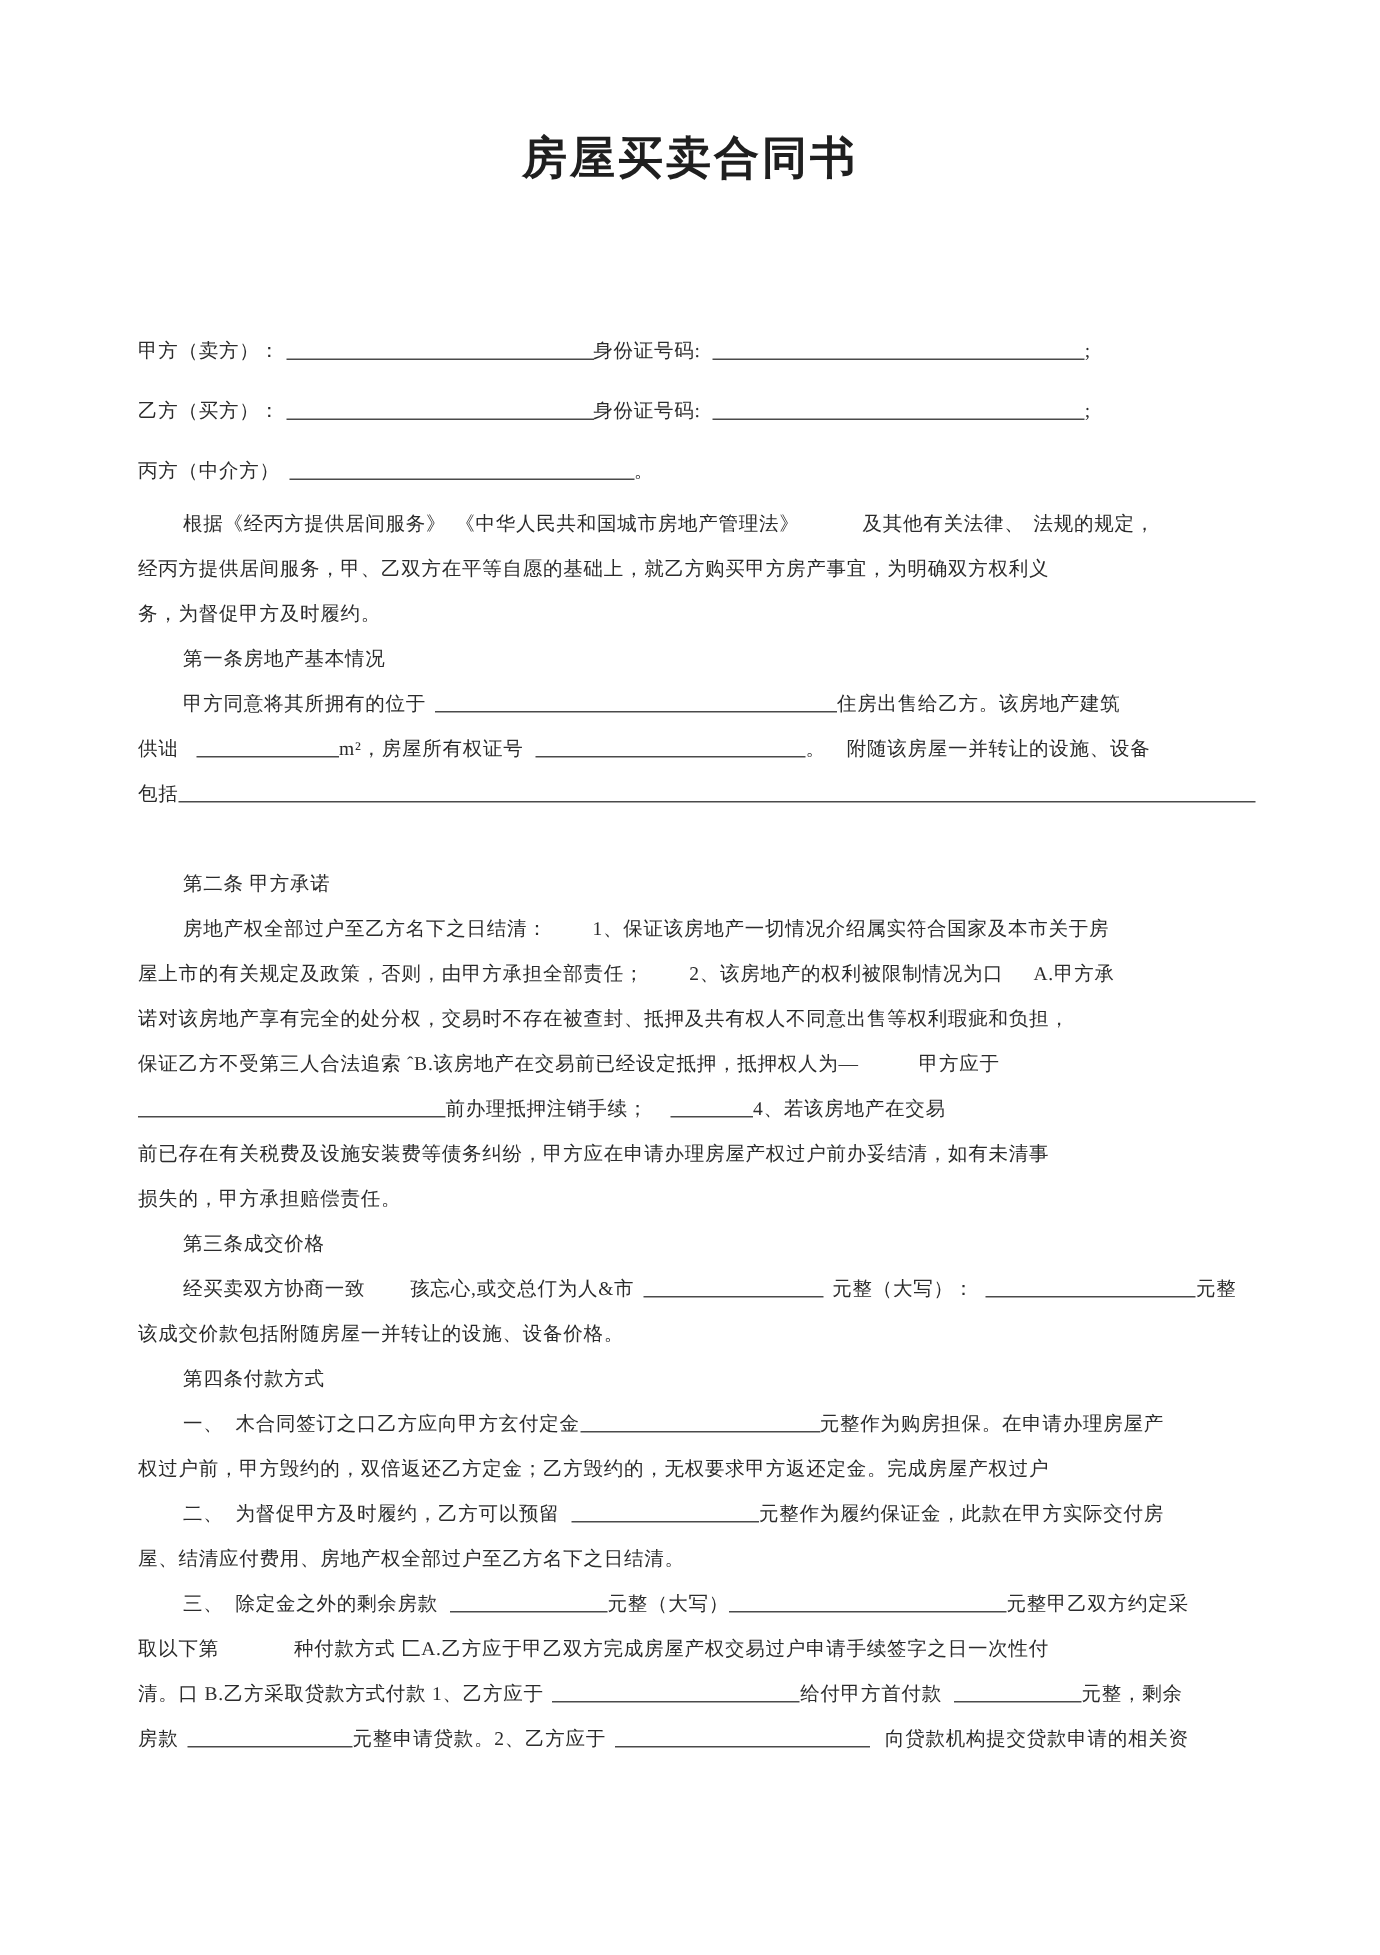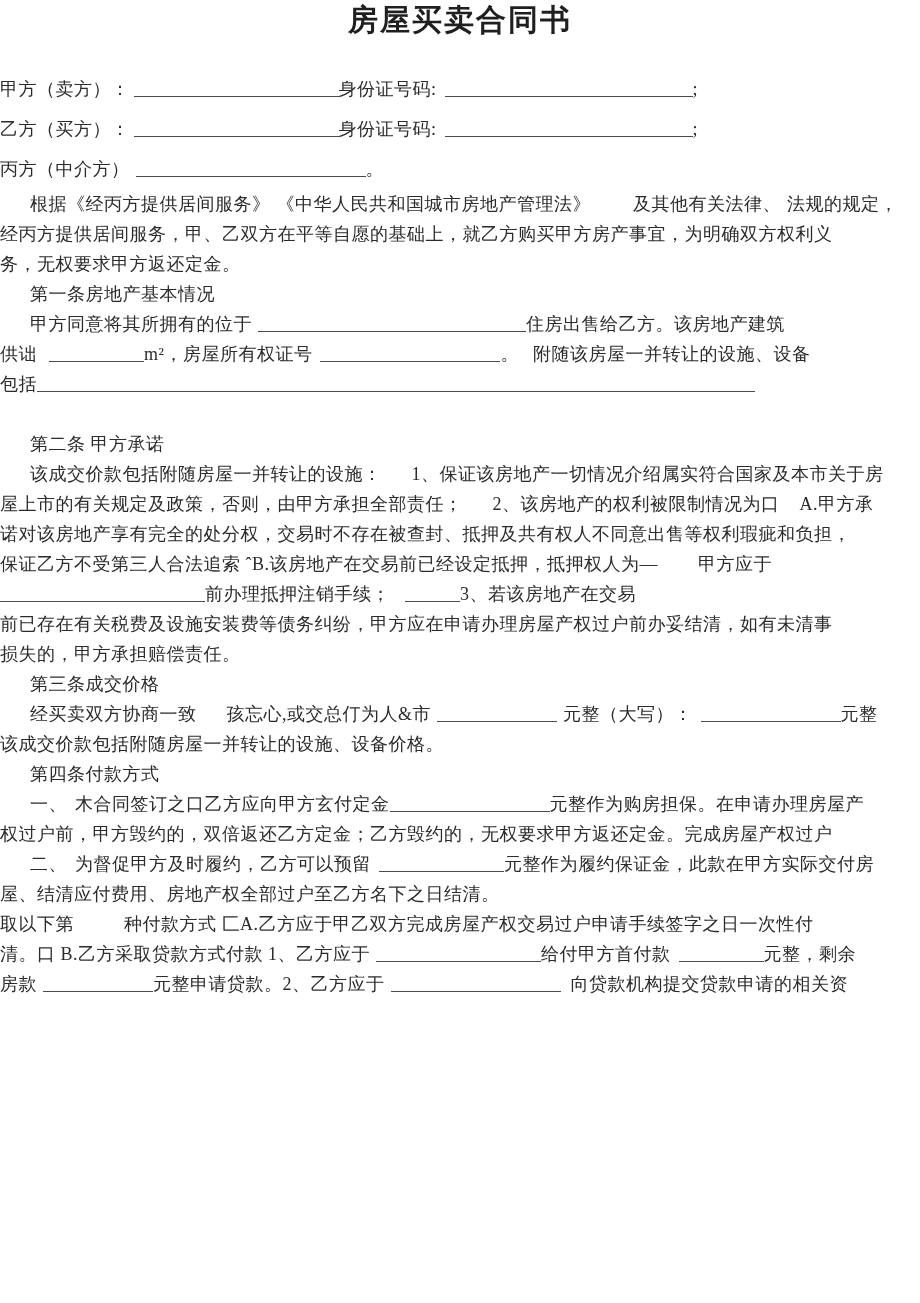--- a/index.html
+++ b/index.html
@@ -4,25 +4,25 @@
 <style>
   * { margin:0; padding:0; box-sizing:border-box; }
   html,body { background:#ffffff; }
   body {
     width:920px; height:1303px; overflow:hidden;
     font-family:"Liberation Serif","DejaVu Serif",serif;
     color:#2b2b2b;
   }
   .page { width:920px; height:1303px; background:#fff; position:relative; }
   .title {
-    margin-bottom:28px;
+    padding-top:85px; margin-bottom:88px;
     text-align:center; font-size:30px; font-weight:bold;
     letter-spacing:2px; color:#1f1f1f;
   }
-  .doc-body { padding-right:40px; font-size:18px; }
+  .doc-body { padding-left:92px; padding-right:40px; font-size:13px; }
   .line {
     height:30px; line-height:30px; white-space:nowrap;
     letter-spacing:0.5px;
   }
   .line.party { height:40px; line-height:40px; }
   .line.indent { padding-left:30px; }
   .line.sec-gap { margin-top:30px; }
   .txt { letter-spacing:0.5px; }
   .blank {
     display:inline-block; height:13px;
@@ -35,38 +35,39 @@
 <body>
 
 <div class="page">
   <h1 class="title">房屋买卖合同书</h1>
   <div class="doc-body">
       <div class="line party"><span class="txt">甲方（卖方）：</span><span class="gap" style="width: 4px;"></span><span class="blank" style="width: 205px;"></span><span class="txt">身份证号码:</span><span class="gap" style="width: 8px;"></span><span class="blank" style="width: 248px;"></span><span class="txt">;</span></div>
       <div class="line party"><span class="txt">乙方（买方）：</span><span class="gap" style="width: 4px;"></span><span class="blank" style="width: 205px;"></span><span class="txt">身份证号码:</span><span class="gap" style="width: 8px;"></span><span class="blank" style="width: 248px;"></span><span class="txt">;</span></div>
       <div class="line party"><span class="txt">丙方（中介方）</span><span class="gap" style="width: 6px;"></span><span class="blank" style="width: 230px;"></span><span class="txt">。</span></div>
       <div class="line indent"><span class="txt">根据《经丙方提供居间服务》</span><span class="gap" style="width: 6px;"></span><span class="txt">《中华人民共和国城市房地产管理法》</span><span class="gap" style="width: 42px;"></span><span class="txt">及其他有关法律、</span><span class="gap" style="width: 6px;"></span><span class="txt">法规的规定，</span></div>
       <div class="line"><span class="txt">经丙方提供居间服务，甲、乙双方在平等自愿的基础上，就乙方购买甲方房产事宜，为明确双方权利义</span></div>
-      <div class="line"><span class="txt">务，无权要求甲方返还定金。</span></div>
+      <div class="line"><span class="txt">务，为督促甲方及时履约。</span></div>
       <div class="line indent"><span class="txt">第一条房地产基本情况</span></div>
       <div class="line indent"><span class="txt">甲方同意将其所拥有的位于</span><span class="gap" style="width: 6px;"></span><span class="blank" style="width: 268px;"></span><span class="txt">住房出售给乙方。该房地产建筑</span></div>
       <div class="line"><span class="txt">供诎</span><span class="gap" style="width: 12px;"></span><span class="blank" style="width: 95px;"></span><span class="txt">m²，房屋所有权证号</span><span class="gap" style="width: 8px;"></span><span class="blank" style="width: 180px;"></span><span class="txt">。</span><span class="gap" style="width: 14px;"></span><span class="txt">附随该房屋一并转让的设施、设备</span></div>
       <div class="line"><span class="txt">包括</span><span class="blank" style="width: 718px;"></span></div>
       <div class="line indent sec-gap"><span class="txt">第二条 甲方承诺</span></div>
-      <div class="line indent"><span class="txt">该成交价款包括附随房屋一并转让的设施：</span><span class="gap" style="width: 30px;"></span><span class="txt">1、保证该房地产一切情况介绍属实符合国家及本市关于房</span></div>
+      <div class="line indent"><span class="txt">房地产权全部过户至乙方名下之日结清：</span><span class="gap" style="width: 30px;"></span><span class="txt">1、保证该房地产一切情况介绍属实符合国家及本市关于房</span></div>
       <div class="line"><span class="txt">屋上市的有关规定及政策，否则，由甲方承担全部责任；</span><span class="gap" style="width: 30px;"></span><span class="txt">2、该房地产的权利被限制情况为口</span><span class="gap" style="width: 20px;"></span><span class="txt">A.甲方承</span></div>
       <div class="line"><span class="txt">诺对该房地产享有完全的处分权，交易时不存在被查封、抵押及共有权人不同意出售等权利瑕疵和负担，</span></div>
       <div class="line"><span class="txt">保证乙方不受第三人合法追索 ˆB.该房地产在交易前已经设定抵押，抵押权人为—</span><span class="gap" style="width: 40px;"></span><span class="txt">甲方应于</span></div>
-      <div class="line"><span class="blank" style="width: 205px;"></span><span class="txt">前办理抵押注销手续；</span><span class="gap" style="width: 15px;"></span><span class="blank" style="width: 55px;"></span><span class="txt">3、若该房地产在交易</span></div>
+      <div class="line"><span class="blank" style="width: 205px;"></span><span class="txt">前办理抵押注销手续；</span><span class="gap" style="width: 15px;"></span><span class="blank" style="width: 55px;"></span><span class="txt">4、若该房地产在交易</span></div>
       <div class="line"><span class="txt">前已存在有关税费及设施安装费等债务纠纷，甲方应在申请办理房屋产权过户前办妥结清，如有未清事</span></div>
       <div class="line"><span class="txt">损失的，甲方承担赔偿责任。</span></div>
       <div class="line indent"><span class="txt">第三条成交价格</span></div>
       <div class="line indent"><span class="txt">经买卖双方协商一致</span><span class="gap" style="width: 30px;"></span><span class="txt">孩忘心,或交总仃为人&amp;市</span><span class="gap" style="width: 6px;"></span><span class="blank" style="width: 120px;"></span><span class="gap" style="width: 6px;"></span><span class="txt">元整（大写）：</span><span class="gap" style="width: 8px;"></span><span class="blank" style="width: 140px;"></span><span class="txt">元整</span></div>
       <div class="line"><span class="txt">该成交价款包括附随房屋一并转让的设施、设备价格。</span></div>
       <div class="line indent"><span class="txt">第四条付款方式</span></div>
       <div class="line indent"><span class="txt">一、</span><span class="gap" style="width: 8px;"></span><span class="txt">木合同签订之口乙方应向甲方玄付定金</span><span class="blank" style="width: 160px;"></span><span class="txt">元整作为购房担保。在申请办理房屋产</span></div>
       <div class="line"><span class="txt">权过户前，甲方毁约的，双倍返还乙方定金；乙方毁约的，无权要求甲方返还定金。完成房屋产权过户</span></div>
       <div class="line indent"><span class="txt">二、</span><span class="gap" style="width: 8px;"></span><span class="txt">为督促甲方及时履约，乙方可以预留</span><span class="gap" style="width: 8px;"></span><span class="blank" style="width: 125px;"></span><span class="txt">元整作为履约保证金，此款在甲方实际交付房</span></div>
       <div class="line"><span class="txt">屋、结清应付费用、房地产权全部过户至乙方名下之日结清。</span></div>
+      <div class="line indent"><span class="txt">三、</span><span class="gap" style="width: 8px;"></span><span class="txt">除定金之外的剩余房款</span><span class="gap" style="width: 8px;"></span><span class="blank" style="width: 105px;"></span><span class="txt">元整（大写）</span><span class="blank" style="width: 185px;"></span><span class="txt">元整甲乙双方约定采</span></div>
       <div class="line"><span class="txt">取以下第</span><span class="gap" style="width: 50px;"></span><span class="txt">种付款方式 匚A.乙方应于甲乙双方完成房屋产权交易过户申请手续签字之日一次性付</span></div>
       <div class="line"><span class="txt">清。口 B.乙方采取贷款方式付款 1、乙方应于</span><span class="gap" style="width: 6px;"></span><span class="blank" style="width: 165px;"></span><span class="txt">给付甲方首付款</span><span class="gap" style="width: 8px;"></span><span class="blank" style="width: 85px;"></span><span class="txt">元整，剩余</span></div>
       <div class="line"><span class="txt">房款</span><span class="gap" style="width: 6px;"></span><span class="blank" style="width: 110px;"></span><span class="txt">元整申请贷款。2、乙方应于</span><span class="gap" style="width: 6px;"></span><span class="blank" style="width: 170px;"></span><span class="gap" style="width: 10px;"></span><span class="txt">向贷款机构提交贷款申请的相关资</span></div>
     </div>
 </div>
 
 </body></html>

